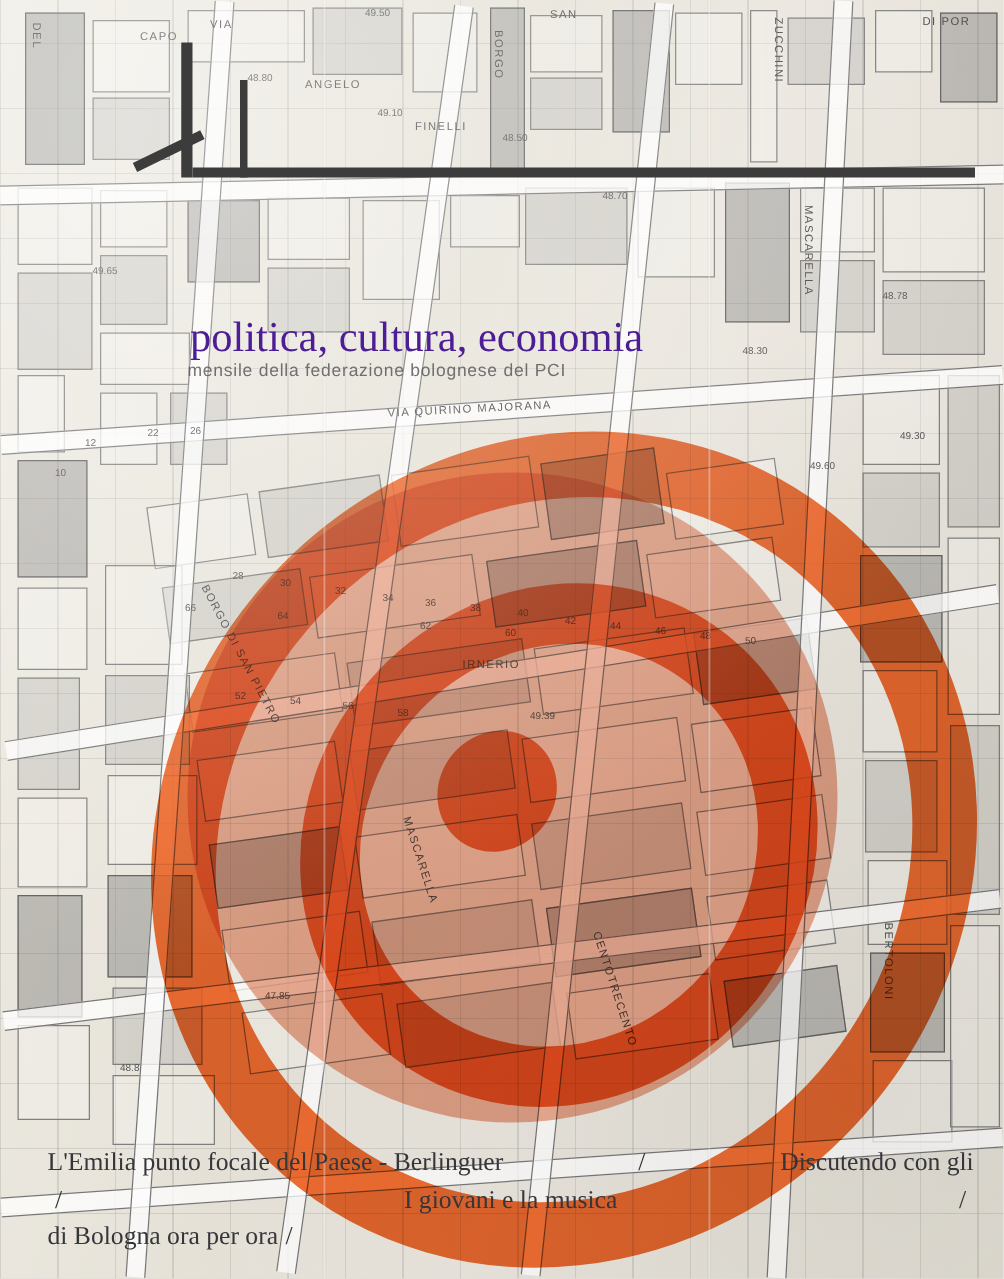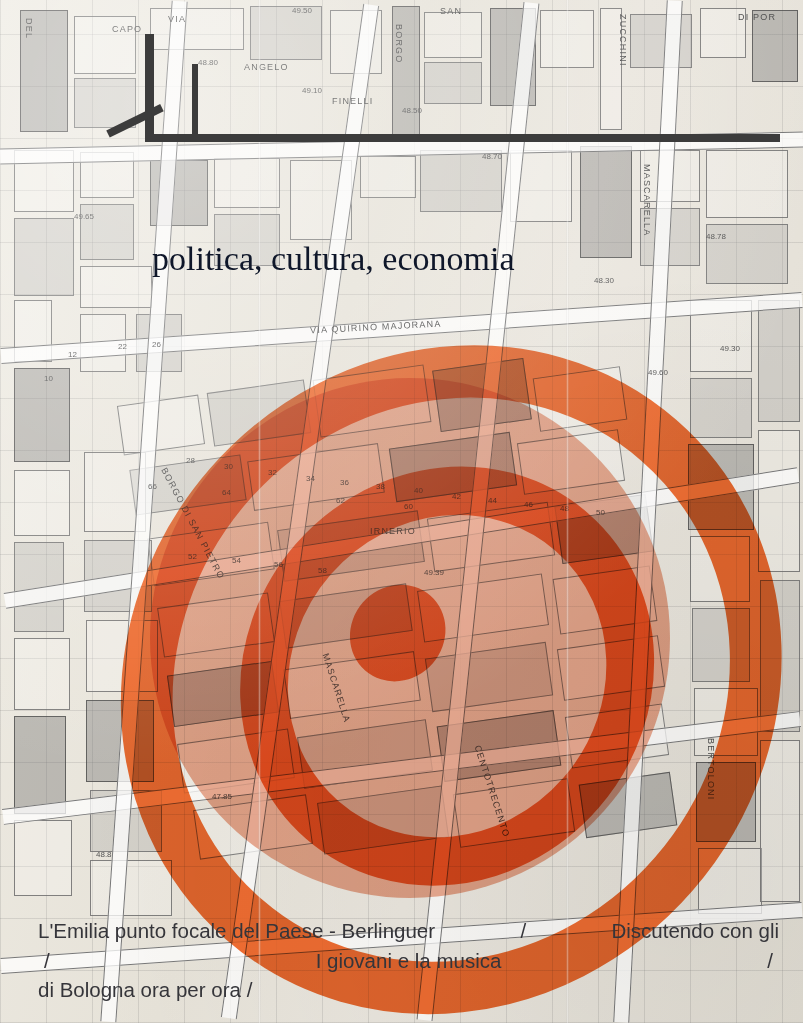--- a/index.html
+++ b/index.html
@@ -195,45 +195,45 @@
     font-weight: bold;
     font-size: 96px;
     letter-spacing: 2px;
     color: #4a4a52;
     text-shadow: 1px 1px 0 rgba(255,255,255,0.35);
     white-space: nowrap;
   }
   .subtitle {
     position: absolute;
     left: 152px;
-    top: 240px;
+    top: 252px;
     font-family: "Liberation Serif", serif;
     font-size: 34px;
-    color: #0f172a;
+    color: #4c1d95;
     white-space: nowrap;
   }
   .sub2 {
     position: absolute;
     left: 150px;
     top: 288px;
     font-family: "Liberation Sans", sans-serif;
     font-size: 14px;
     letter-spacing: 0.6px;
     color: #5a5a5a;
     opacity: 0.85;
     white-space: nowrap;
   }
 
   
   .headlines {
     position: absolute;
     left: 38px;
     right: 24px;
     bottom: 18px;
-    font-family: Liberation Sans, sans-serif;
+    font-family: Liberation Serif, serif;
     font-size: 20.5px;
     color: #35353a;
     line-height: 1.45;
   }
   .hl-row {
     display: flex;
     align-items: baseline;
     white-space: nowrap;
   }
   .hl-seg { }
@@ -433,20 +433,21 @@
 
     <div class="rule-shape">
       <div class="bar rule-v1"></div>
       <div class="bar rule-v2"></div>
       <div class="rule-diag"></div>
       <div class="bar rule-h"></div>
     </div>
 
 
     <div class="subtitle">politica, cultura, economia</div>
+    <div class="sub2">mensile della federazione bolognese del PCI</div>
   </div>
 
   <div class="headlines">
     <div class="hl-row r1">
       <span class="hl-seg">L'Emilia punto focale del Paese - Berlinguer</span>
       <span class="hl-sep">/</span>
       <span class="hl-seg">Discutendo con gli</span>
     </div>
     <div class="hl-row r2">
       <span class="hl-sep">/</span>

